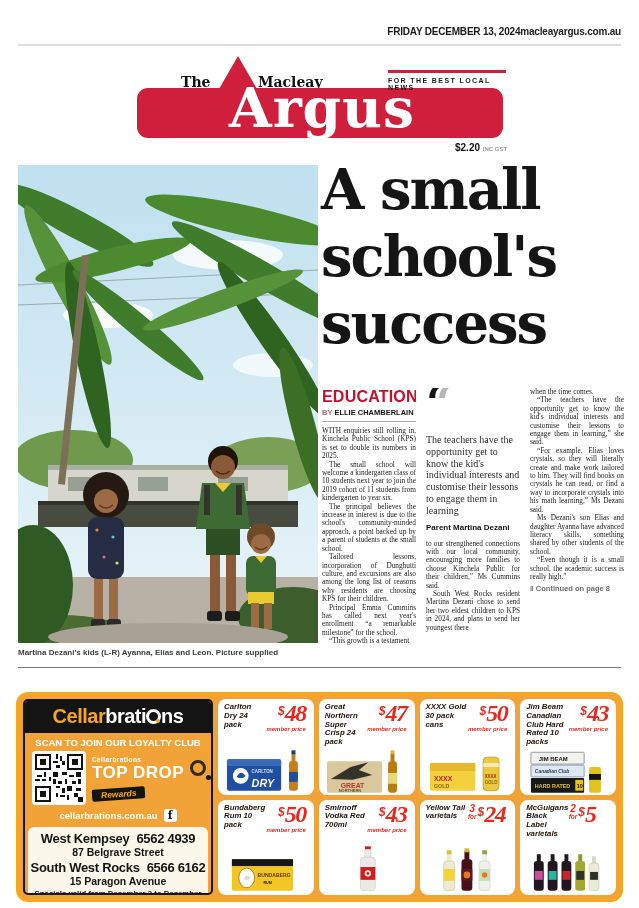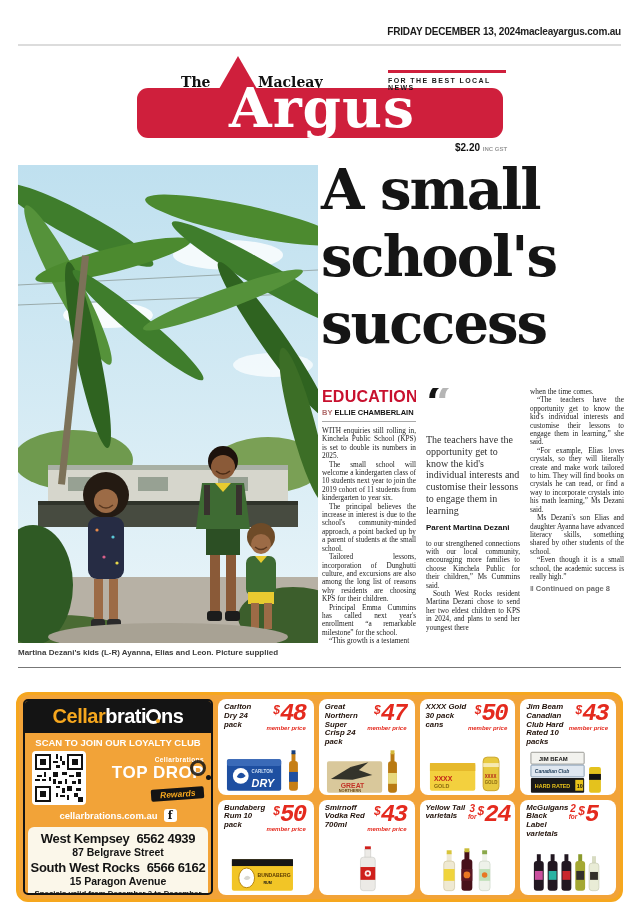--- a/index.html
+++ b/index.html
@@ -65,21 +65,21 @@
   .cb-bar{background:#141414;text-align:center;padding:4px 2px 5px 2px;}
   .cb-logo{font-size:20px;font-weight:bold;letter-spacing:-0.5px;white-space:nowrap;}
   .cb-logo .p1{color:#f6a71e;} .cb-logo .p2,.cb-logo .p3{color:#fff;}
   .cb-logo .oring{display:inline-block;width:9px;height:9px;border:3px solid #fff;
       border-radius:50%;position:relative;top:1px;}
   .cb-logo .oring i{position:absolute;right:-2px;bottom:-2px;width:4px;height:4px;
       background:#f6a71e;border-radius:50%;}
   .scan{color:#fff;font-weight:bold;font-size:9.5px;text-align:center;margin:4px 2px 3px 2px;}
   .qr-row{display:flex;align-items:center;gap:6px;padding:0 7px;}
   .qr{width:54px;height:54px;background:#fff;border-radius:4px;padding:3px;box-sizing:border-box;}
-  .td{flex:1;text-align:right;position:relative;}
+  .td{flex:1;text-align:left;position:relative;}
   .td-brand{font-size:6.5px;font-weight:bold;color:#fff;letter-spacing:.4px;}
   .td-main{font-size:17px;font-weight:bold;color:#fff;letter-spacing:.5px;position:relative;}
   .td-ring{position:absolute;right:-2px;top:-3px;width:10px;height:10px;
       border:3px solid #141414;border-radius:50%;opacity:.85;}
   .td-dot{position:absolute;right:-7px;top:12px;width:5px;height:5px;background:#141414;border-radius:50%;}
   .rewards{display:inline-block;background:#141414;color:#f6a71e;font-style:italic;
       font-weight:bold;font-size:8.5px;padding:1px 9px;transform:rotate(-4deg);
       border-radius:2px;margin-top:2px;}
   .site-row{display:flex;align-items:center;justify-content:center;gap:6px;margin:4px 4px 3px 4px;}
   .cb-site{font-size:9.5px;font-weight:bold;color:#fff;}
@@ -100,21 +100,21 @@
   .card-top{display:flex;justify-content:flex-start;}
   .pname{font-size:7.8px;line-height:8.8px;font-weight:bold;font-style:italic;
       color:#201008;width:50%;}
   .pprice{text-align:right;color:#e42a1e;white-space:nowrap;}
   .qtycol{display:inline-flex;flex-direction:column;align-items:center;
       vertical-align:top;margin-right:1px;font-style:italic;}
   .qn{font-size:10px;font-weight:bold;line-height:9px;}
   .for{font-size:6.5px;font-weight:bold;line-height:7px;}
   .psign{font-size:12px;font-weight:bold;font-style:italic;vertical-align:6px;}
   .pnum{font-size:24px;font-weight:bold;font-style:italic;letter-spacing:-1.5px;
-      font-family:Liberation Mono, monospace;line-height:20px;}
+      font-family:Liberation Serif, serif;line-height:20px;}
   .pnote{display:block;font-size:6px;font-weight:bold;font-style:italic;margin-top:1px;}
   .pimg{flex:1;display:flex;align-items:flex-end;justify-content:center;}
 </style>
 </head>
 <body>
 
 <div class="page">
 
   <div class="topbar">
     <span>FRIDAY DECEMBER 13, 2024</span>

